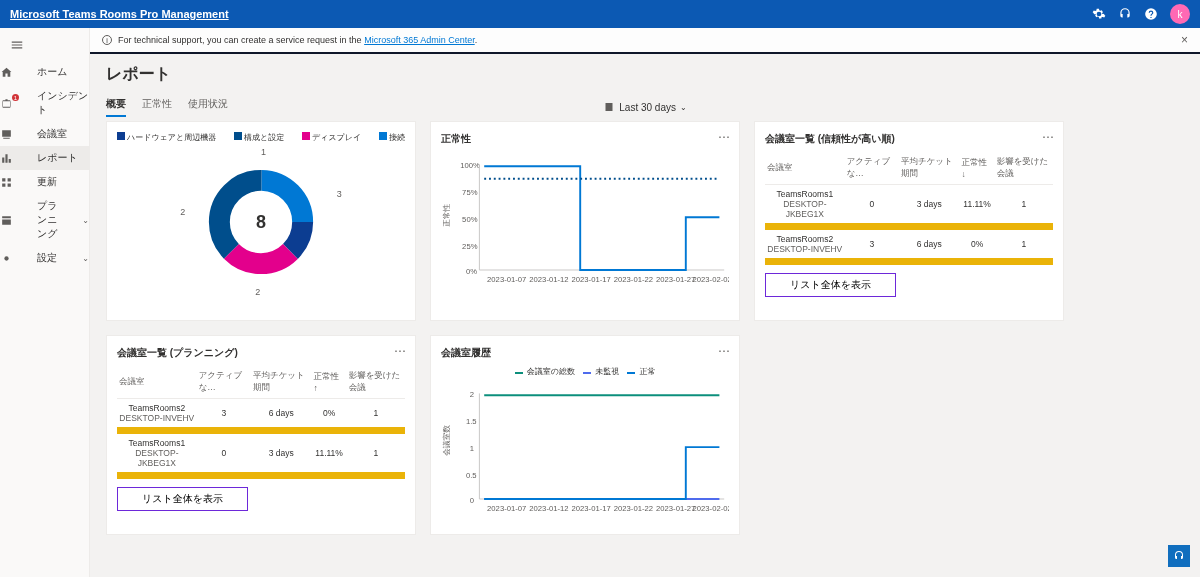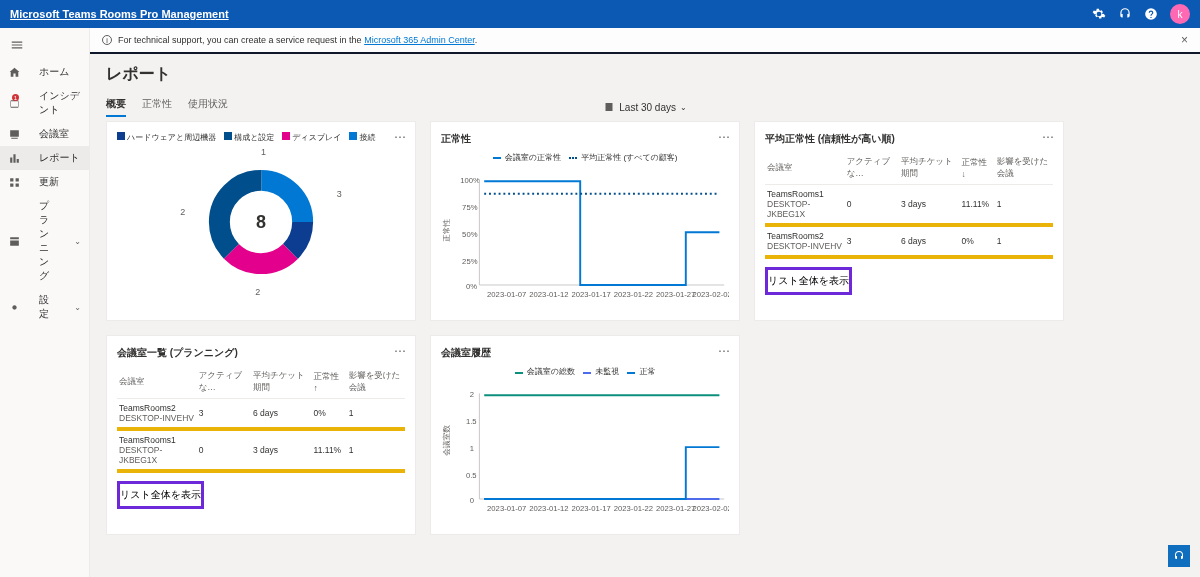--- a/index.html
+++ b/index.html
@@ -5,21 +5,21 @@
   * { box-sizing: border-box; margin: 0; padding: 0; }
   body { font-family: "Segoe UI", sans-serif; font-size: 11px; color: #323130; background: #f3f2f1; width: 1200px; height: 577px; overflow: hidden; }
   .topbar { background: #0c59b3; color: #fff; height: 28px; display: flex; align-items: center; padding: 0 10px; justify-content: space-between; }
   .topbar-left { font-size: 11px; font-weight: 600; text-decoration: underline; }
   .topbar-right { display: flex; align-items: center; gap: 12px; }
   .topbar-right .ico { width: 14px; height: 14px; fill: #fff; cursor: pointer; }
   .avatar { width: 20px; height: 20px; border-radius: 50%; background: #ff69b4; color: #fff; font-size: 10px; display: flex; align-items: center; justify-content: center; cursor: pointer; }
   .shell { display: flex; height: 549px; }
   .sidebar { width: 90px; background: #faf9f8; border-right: 1px solid #edebe9; padding-top: 4px; }
   .sidebar-toggle { padding: 6px 10px; cursor: pointer; }
-  .sidebar-item { display: flex; align-items: center; gap: 18px; padding: 5px 8px; cursor: pointer; font-size: 10px; position: relative; }
+  .sidebar-item { display: flex; align-items: center; gap: 24px; padding: 5px 0; cursor: pointer; font-size: 10px; position: relative; }
   .sidebar-item.selected { background: #edebe9; }
   .sidebar-item .ico { width: 13px; height: 13px; fill: #605e5c; flex-shrink: 0; }
   .sidebar-item .chev { margin-left: auto; font-size: 8px; color: #605e5c; }
   .badge-dot { position: absolute; left: 12px; top: 10px; width: 7px; height: 7px; background: #d13438; border-radius: 50%; color:#fff; font-size:6px; display:flex; align-items:center; justify-content:center; }
   .main { flex: 1; overflow: auto; }
   .banner { background: #fdfdfd; border-bottom: 2px solid #0f172a; padding: 5px 12px; font-size: 9px; display: flex; align-items: center; gap: 6px; }
   .banner a { color: #0078d4; text-decoration: underline; cursor: pointer; }
   .banner .close { margin-left: auto; cursor: pointer; font-size: 12px; color: #605e5c; }
   .content { padding: 10px 16px; }
   .page-title { font-size: 16px; font-weight: 600; margin-bottom: 8px; }
@@ -33,22 +33,22 @@
   .card-title { font-size: 10px; font-weight: 600; margin-bottom: 6px; }
   .card-menu { position: absolute; top: 8px; right: 8px; cursor: pointer; color: #605e5c; font-size: 12px; letter-spacing: 1px; }
   .legend { display: flex; gap: 8px; font-size: 8px; align-items: center; justify-content:center; margin-bottom:4px;}
   .legend .sw { width: 8px; height: 8px; display: inline-block; margin-right: 2px; }
   .donut-wrap { display: flex; align-items: center; justify-content: center; position: relative; height: 150px; }
   .donut-center { position: absolute; font-size: 18px; font-weight: 600; }
   .donut-label { position: absolute; font-size: 9px; color:#605e5c; }
   .axis-label { font-size: 8px; fill: #605e5c; }
   .tbl { width: 100%; font-size: 8.5px; border-collapse: collapse; }
   .tbl th { text-align: left; font-weight: 400; color: #605e5c; padding: 4px 2px; border-bottom: 1px solid #edebe9; }
-  .tbl td { padding: 4px 2px; border-bottom: 4px solid #eab308; }
-  .btn-outline { margin-top: 8px; border: 3px solid #6d28d9; background: #fff; padding: 4px 0; font-size: 10px; cursor: pointer; }
+  .tbl td { padding: 4px 2px; border-bottom: 7px solid #eab308; text-align: center; }
+  .btn-outline { margin-top: 8px; border: 1px solid #6d28d9; background: #fff; padding: 4px 24px; font-size: 10px; cursor: pointer; }
   .chart-svg { width: 100%; height: 140px; }
   .help-fab { position: fixed; bottom: 10px; right: 10px; width: 22px; height: 22px; background: #106ebe; color: #fff; display: flex; align-items: center; justify-content: center; font-size: 11px; cursor: pointer; }
   .info-ico { width:10px; height:10px; border:1px solid #605e5c; border-radius:50%; display:inline-flex; align-items:center; justify-content:center; font-size:7px; }
 </style>
 </head>
 <body>
 
 <div class="topbar">
   <div class="topbar-left">Microsoft Teams Rooms Pro Management</div>
   <div class="topbar-right">
@@ -142,21 +142,21 @@
             </svg>
           <span>Last 30 days</span>
           <span style="font-size:8px">⌄</span>
         </div>
       </div>
 
       <div class="grid">
 
         <div class="card">
           <div class="card-menu">⋯</div>
-          <div class="legend" style="justify-content:flex-start">
+          <div class="legend" style="justify-content:space-between">
             <span><span class="sw" style="background:#0c3d91"></span><span>ハードウェアと周辺機器</span></span>
             <span><span class="sw" style="background:#004e8c"></span><span>構成と設定</span></span>
             <span><span class="sw" style="background:#e3008c"></span><span>ディスプレイ</span></span>
             <span><span class="sw" style="background:#0078d4"></span><span>接続</span></span>
           </div>
           <div class="donut-wrap">
             <svg width="110" height="110" viewBox="0 0 42 42">
               <circle cx="21" cy="21" r="15.9" fill="none" stroke="#0078d4" stroke-width="8" stroke-dasharray="25 75" stroke-dashoffset="25"></circle>
               <circle cx="21" cy="21" r="15.9" fill="none" stroke="#0c3d91" stroke-width="8" stroke-dasharray="12.5 87.5" stroke-dashoffset="0"></circle>
               <circle cx="21" cy="21" r="15.9" fill="none" stroke="#e3008c" stroke-width="8" stroke-dasharray="25 75" stroke-dashoffset="-12.5"></circle>
@@ -166,24 +166,20 @@
             <div class="donut-label" style="top:0; left:50%">1</div>
             <div class="donut-label" style="top:28%; right:22%">3</div>
             <div class="donut-label" style="top:40%; left:22%">2</div>
             <div class="donut-label" style="bottom:0; left:48%">2</div>
           </div>
         </div>
 
         <div class="card">
           <div class="card-menu">⋯</div>
           <div class="card-title">正常性</div>
-          <div class="legend">
-            <span><span class="sw" style="background:#0078d4;height:2px;vertical-align:middle"></span> <span>会議室の正常性</span></span>
-            <span><span class="sw" style="border-top:2px dotted #004e8c;height:0;vertical-align:middle"></span> <span>平均正常性 (すべての顧客)</span></span>
-          </div>
           <svg class="chart-svg" viewBox="0 0 300 140">
             <text x="8" y="75" class="axis-label" transform="rotate(-90 8 75)">正常性</text>
             <text x="20" y="14" class="axis-label">100%</text>
             <text x="22" y="42" class="axis-label">75%</text>
             <text x="22" y="70" class="axis-label">50%</text>
             <text x="22" y="98" class="axis-label">25%</text>
             <text x="26" y="124" class="axis-label">0%</text>
             <line x1="40" y1="120" x2="295" y2="120" stroke="#c8c6c4"></line>
             <line x1="40" y1="10" x2="40" y2="120" stroke="#c8c6c4"></line>
             <polyline points="45,12 145,12 145,120 255,120 255,65 290,65" fill="none" stroke="#0078d4" stroke-width="2"></polyline>
@@ -192,21 +188,21 @@
             <text x="92" y="132" class="axis-label">2023-01-12</text>
             <text x="136" y="132" class="axis-label">2023-01-17</text>
             <text x="180" y="132" class="axis-label">2023-01-22</text>
             <text x="224" y="132" class="axis-label">2023-01-27</text>
             <text x="262" y="132" class="axis-label">2023-02-02</text>
           </svg>
         </div>
 
         <div class="card">
           <div class="card-menu">⋯</div>
-          <div class="card-title">平均正常性 (信頼性が高い順)</div>
+          <div class="card-title">会議室一覧 (信頼性が高い順)</div>
           <table class="tbl">
             <thead>
                 <tr>
               <th>会議室</th>
               <th>アクティブな…</th>
               <th>平均チケット期間</th>
               <th>正常性 ↓</th>
               <th>影響を受けた会議</th>
             </tr>
               </thead>

